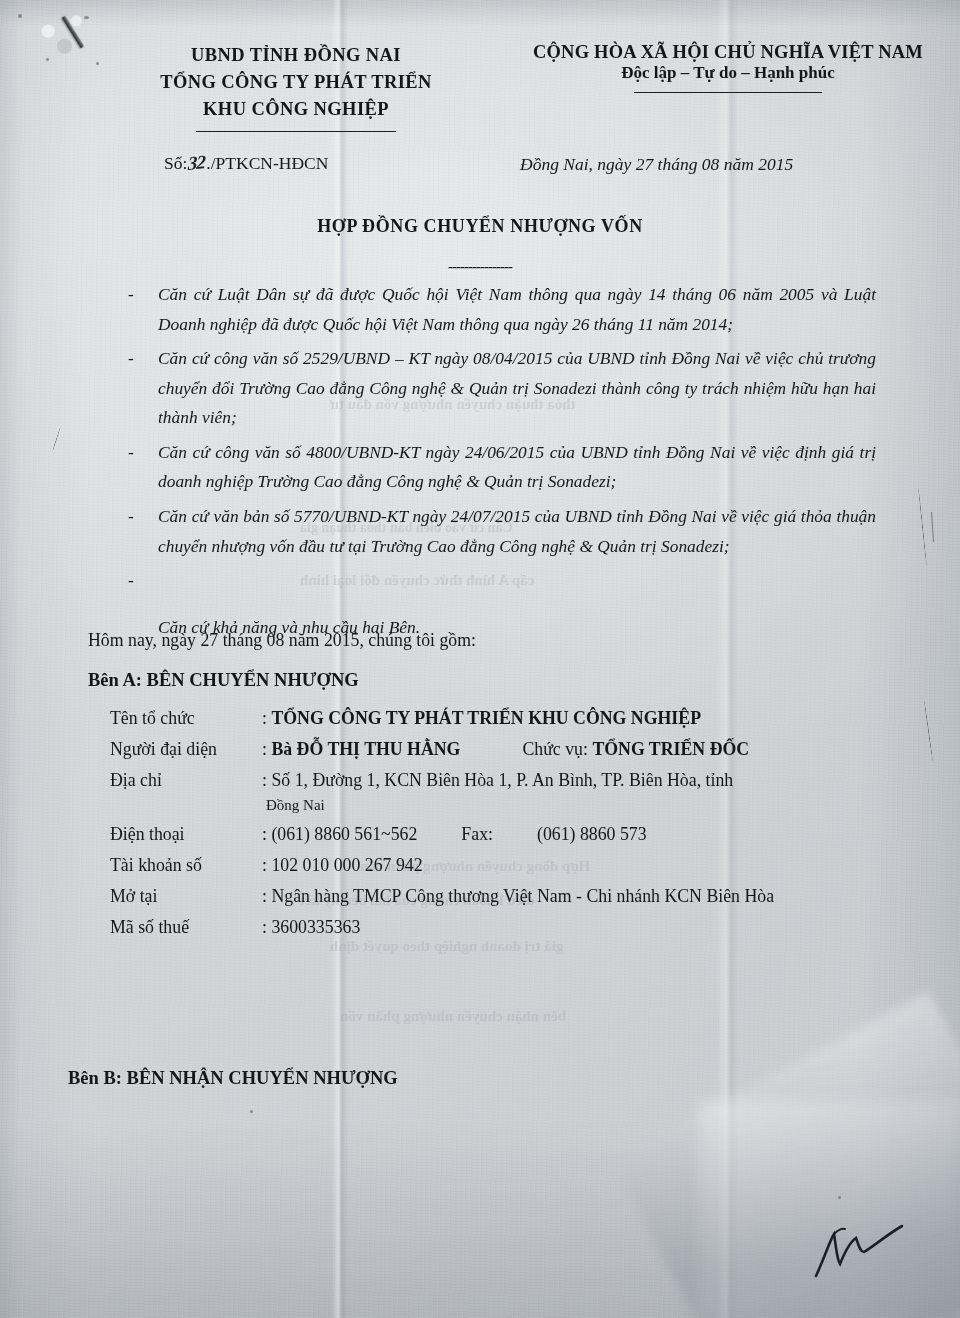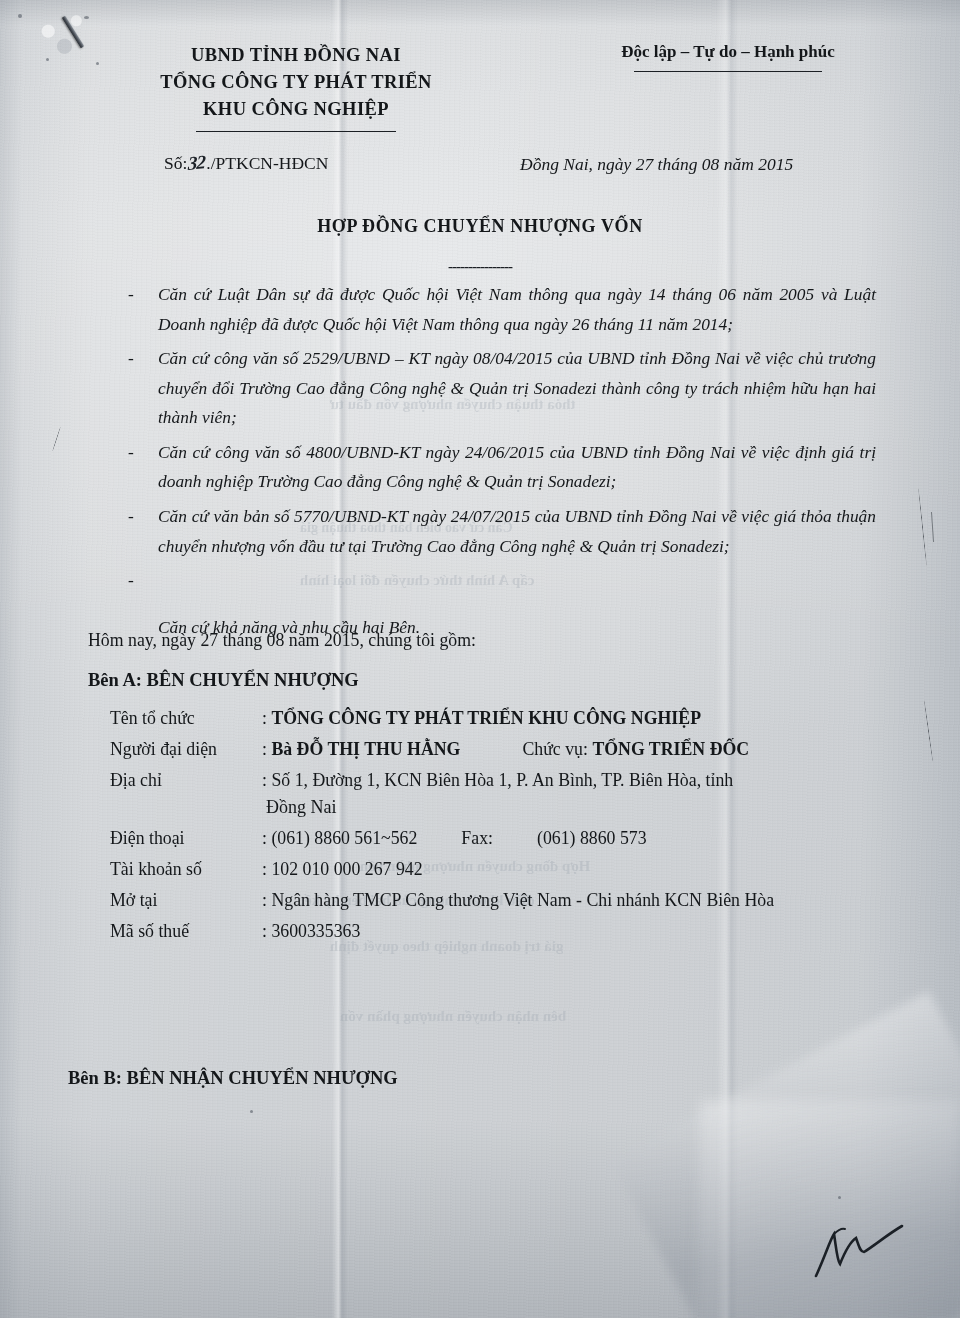--- a/index.html
+++ b/index.html
@@ -271,21 +271,21 @@
   }
   .frow {
     display: flex;
     align-items: baseline;
     margin-bottom: 10px;
     font-size: 17.8px;
   }
   .flabel { width: 152px; flex: 0 0 152px; white-space: nowrap; }
   .fval { flex: 1 1 auto; }
   .fval .b { font-weight: 700; }
-  .cont-line { margin-left: 156px; font-size: 18px; margin-top: -4px; margin-bottom: 10px; }
+  .cont-line { margin-left: 156px; font-size: 15px; margin-top: -4px; margin-bottom: 10px; }
 
   .inline-gap-1 { display:inline-block; width: 62px; }
   .inline-gap-2 { display:inline-block; width: 44px; }
 
   
   .sig {
     position: absolute;
     right: 46px; bottom: 30px;
     width: 110px; height: 70px;
     z-index: 6;
@@ -330,20 +330,21 @@
   <div class="content">
 
     <div class="hdr">
       <div class="hdr-col hdr-left">
         <div class="org-line">UBND TỈNH ĐỒNG NAI</div>
         <div class="org-line">TỔNG CÔNG TY PHÁT TRIỂN</div>
         <div class="org-line">KHU CÔNG NGHIỆP</div>
         <div class="rule rule-left"></div>
       </div>
       <div class="hdr-col hdr-right">
+        <div class="nation-line">CỘNG HÒA XÃ HỘI CHỦ NGHĨA VIỆT NAM</div>
         <div class="nation-sub">Độc lập – Tự do – Hạnh phúc</div>
         <div class="rule rule-right"></div>
       </div>
     </div>
 
     <div class="docnum"><span>Số:</span><span class="handnum">32</span><span>./PTKCN-HĐCN</span></div>
 
     <div class="place-date">Đồng Nai, ngày 27 tháng 08 năm 2015</div>
 
     <div class="title">HỢP ĐỒNG CHUYỂN NHƯỢNG VỐN</div>

